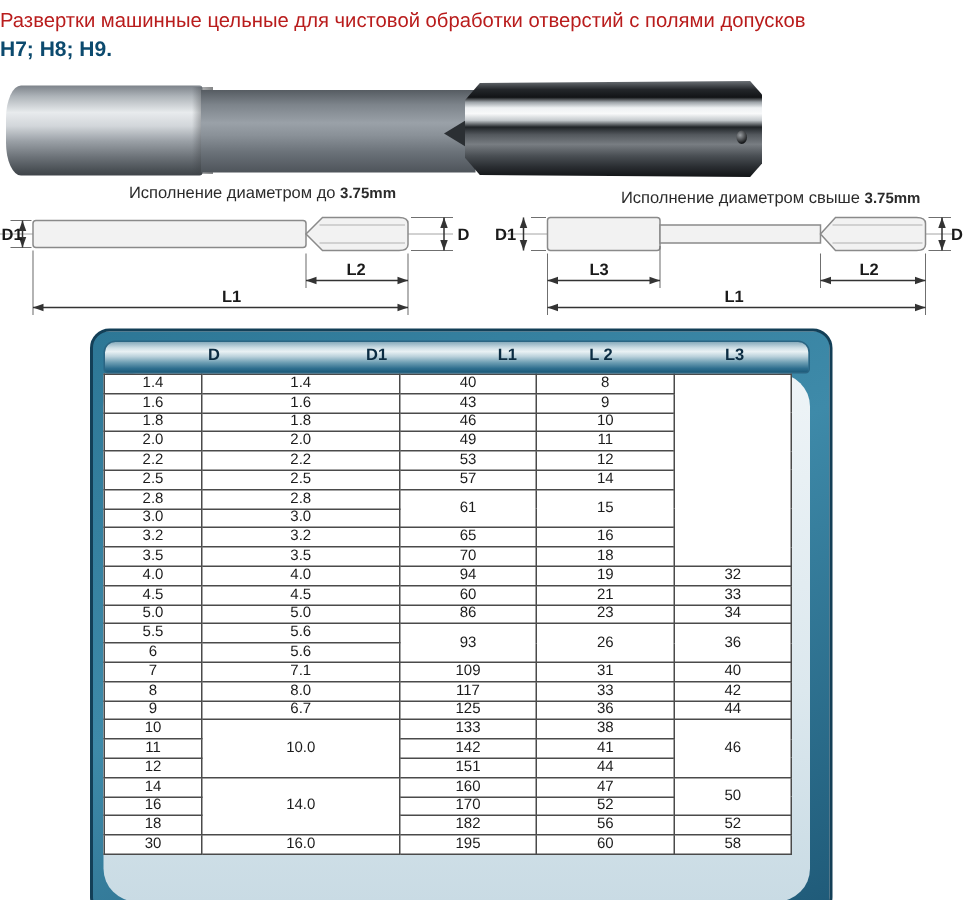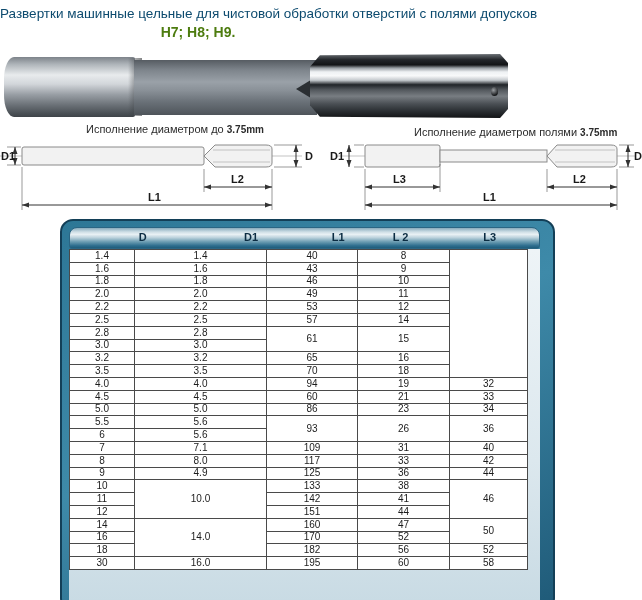--- a/index.html
+++ b/index.html
@@ -3,23 +3,23 @@
 <meta charset="utf-8">
 <style>
   * { margin:0; padding:0; box-sizing:border-box; }
   html,body { width:642px; height:600px; }
   body {
     position:relative; background:#ffffff; overflow:hidden;
     font-family:"Liberation Sans", sans-serif; color:#1a1a1a;
   }
   
   .title-line1 { position:absolute; top:6px; left:0; width:508px; 
-    font-size:13.5px; white-space:nowrap; color:#0c4a6e; }
-  .title-line2 { position:absolute; top:24px; left:0; width:396px; text-align:center;
-    font-size:14px; font-weight:bold; color:#4d7c0f; }
+    font-size:13.5px; white-space:nowrap; color:#b91c1c; }
+  .title-line2 { position:absolute; top:24px; left:0; width:396px; text-align:left;
+    font-size:14px; font-weight:bold; color:#0c4a6e; }
 
   
   .reamer-photo { position:absolute; left:4px; top:50px; width:504px; height:72px; }
   .shank { position:absolute; left:0; top:7px; width:131px; height:60px;
     border-radius:10px 2px 2px 10px / 22px 2px 2px 22px;
     background:linear-gradient(180deg,#7d838a 0%,#aeb4b9 12%,#e8ebed 30%,#d2d6da 45%,#9aa0a6 62%,#6b7177 80%,#4a5055 94%,#3f4449 100%);
   }
   .shank-ring { position:absolute; left:124px; top:8px; width:14px; height:58px;
     background:linear-gradient(90deg, rgba(60,64,68,0) 0%, rgba(60,64,68,.45) 55%, rgba(30,32,34,.55) 100%); }
   .tool-body { position:absolute; left:130px; top:10px; width:183px; height:55px;
@@ -53,41 +53,41 @@
   
   .tbl-frame { position:absolute; left:60px; top:219px; width:495px; height:392px;
     background:linear-gradient(155deg,#2d7796 0%,#3e8aa9 45%,#1f5a78 100%);
     border:2px solid #133f57; border-radius:13px; padding:6px 13px 0 7px; }
   .hdr-bar { position:relative; width:100%; height:22px;
     border:1px solid #2a6583; border-radius:8px 8px 3px 3px;
     background:linear-gradient(180deg,#88abbc 0%,#cfdfe6 20%,#e9f1f4 32%,#bcd2dc 48%,#6f9fb4 68%,#2f6f8f 88%,#1d5c7b 100%); }
   .hdr-label { position:absolute; top:3px; transform:translateX(-50%);
     font-size:11px; font-weight:bold; color:#0b2c42; white-space:pre; }
   .tbl-wrap { width:100%; height:352px; padding-right:13px;
-    background:linear-gradient(180deg,#eef4f7 0%,#dce8ee 60%,#c9dbe4 100%); }
+    background:linear-gradient(180deg,#eef4f7 0%,#dce8ee 60%,#c9dbe4 100%);border-radius:22px; }
   table { border-collapse:collapse; table-layout:fixed; width:458px; background:#fff; }
   td { border:1px solid #4a4a4a; height:12.8px; padding:0; text-align:center;
     vertical-align:middle; font-size:10px; line-height:1; color:#1c1c1c; background:#fff; }
 </style>
 </head>
 <body>
 
 <div class="title-line1">Развертки машинные цельные для чистовой обработки отверстий с полями допусков</div>
 <div class="title-line2">H7; H8; H9.</div>
 
 <div class="reamer-photo">
   <div class="shank"></div>
   <div class="shank-ring"></div>
   <div class="tool-body"></div>
   <div class="flute-tip"></div>
   <div class="flutes"></div>
 </div>
 
 <div class="variant-label variant-left"><span>Исполнение диаметром до </span><span class="val">3.75mm</span></div>
-<div class="variant-label variant-right"><span>Исполнение диаметром полями </span><span class="val">3.75mm</span></div>
+<div class="variant-label variant-right"><span>Исполнение диаметром свыше </span><span class="val">3.75mm</span></div>
 
 <svg class="dia dia-left" width="330" height="80" viewBox="0 0 330 80">
   <line class="cline" x1="0" y1="16" x2="302" y2="16"></line>
   <rect class="outline" x="22" y="7" width="182" height="18" rx="2"></rect>
   <path class="outline" d="M204,16 L215,5 H266 Q272,5 272,9 V23 Q272,27 266,27 H215 Z"></path>
   <line class="innerln" x1="213" y1="10" x2="270" y2="10"></line>
   <line class="innerln" x1="213" y1="22" x2="270" y2="22"></line>
 
   <line class="ext" x1="7" y1="7" x2="21" y2="7"></line>
   <line class="ext" x1="7" y1="25" x2="21" y2="25"></line>
@@ -277,21 +277,21 @@
           </tr>
           <tr>
             <td>8</td>
             <td>8.0</td>
             <td>117</td>
             <td>33</td>
             <td>42</td>
           </tr>
           <tr>
             <td>9</td>
-            <td>4.9</td>
+            <td>6.7</td>
             <td>125</td>
             <td>36</td>
             <td>44</td>
           </tr>
           <tr>
             <td>10</td>
             <td rowspan="3">10.0</td>
             <td>133</td>
             <td>38</td>
             <td rowspan="3">46</td>

